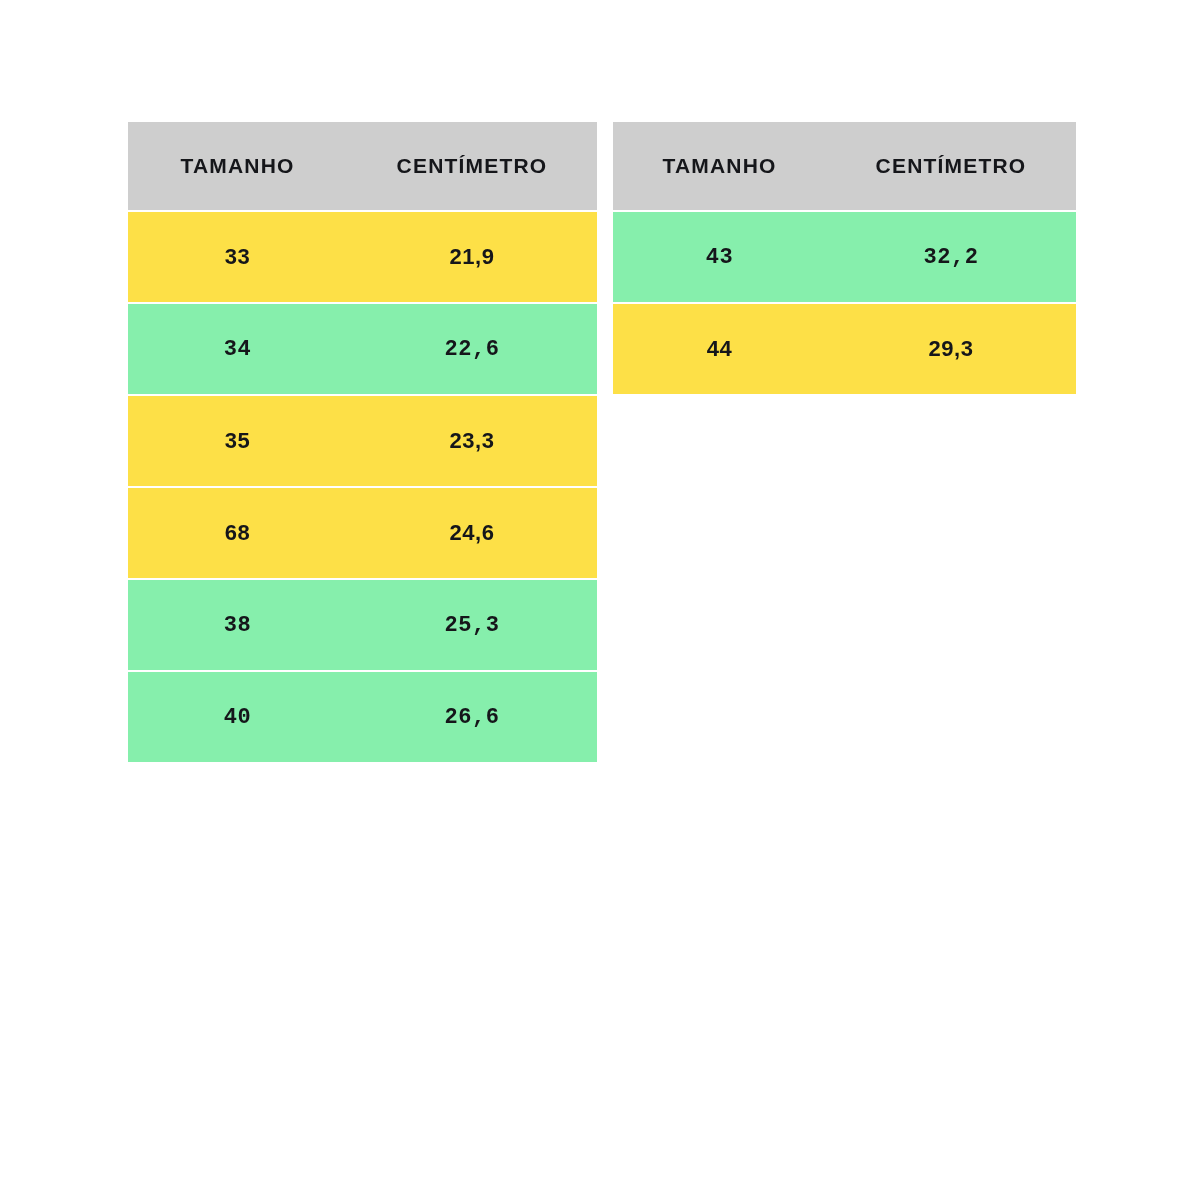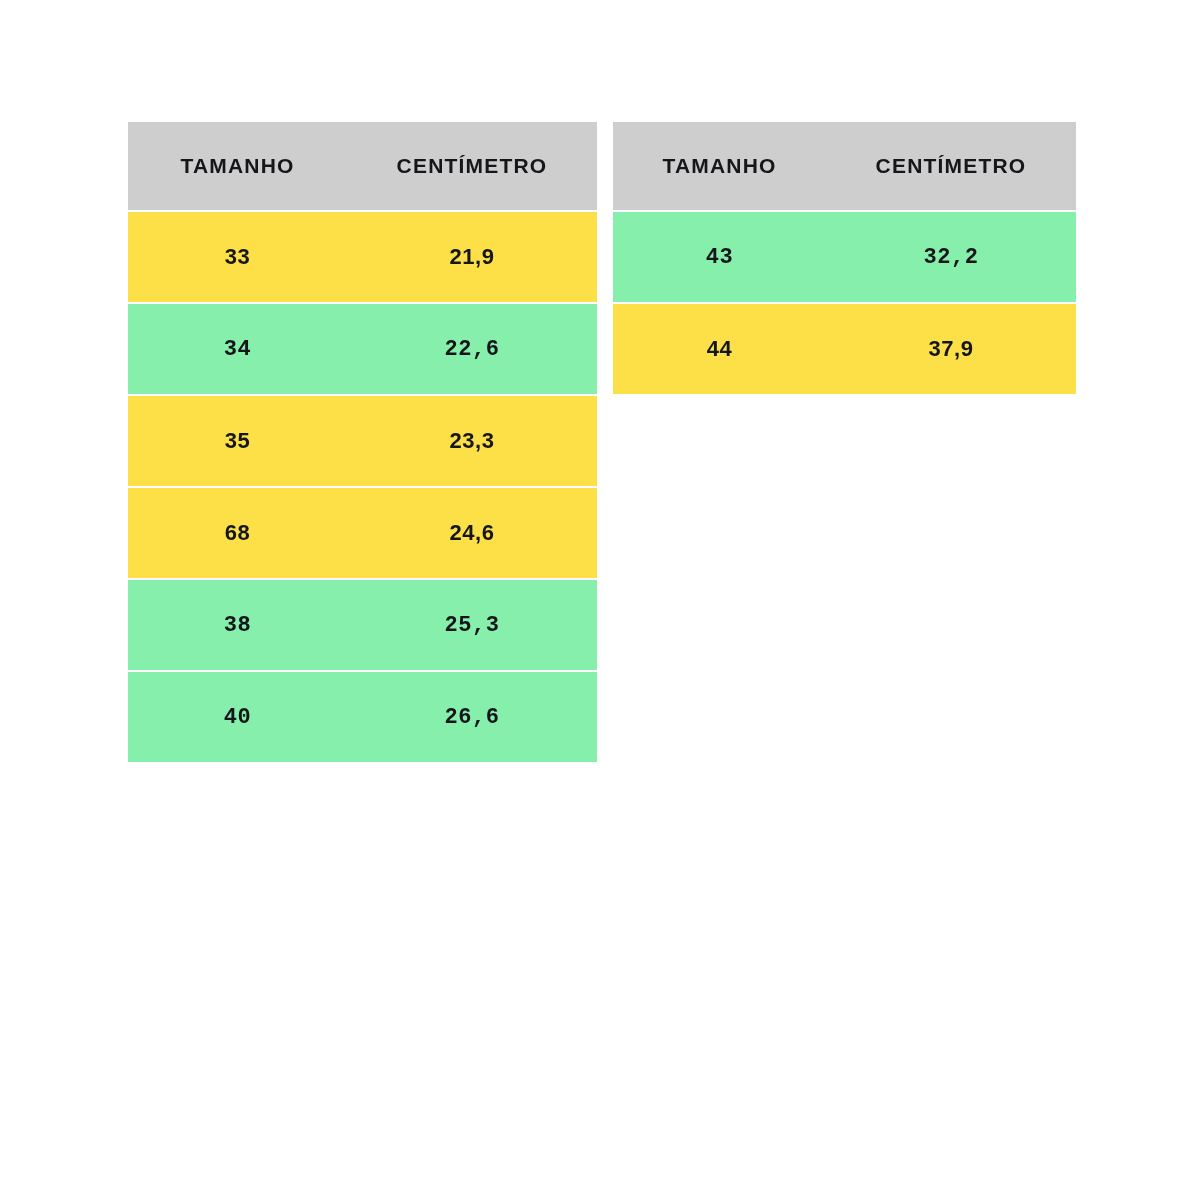--- a/index.html
+++ b/index.html
@@ -127,19 +127,19 @@
           <th class="cell-sep">CENTÍMETRO</th>
         </tr>
       </thead>
       <tbody>
         <tr class="row-dark">
           <td>43</td>
           <td class="cell-sep">32,2</td>
         </tr>
         <tr class="row-light">
           <td>44</td>
-          <td class="cell-sep">37,9</td>
+          <td class="cell-sep">29,3</td>
         </tr>
       </tbody>
     </table>
 
   </div>
 </div>
 
 </body></html>

